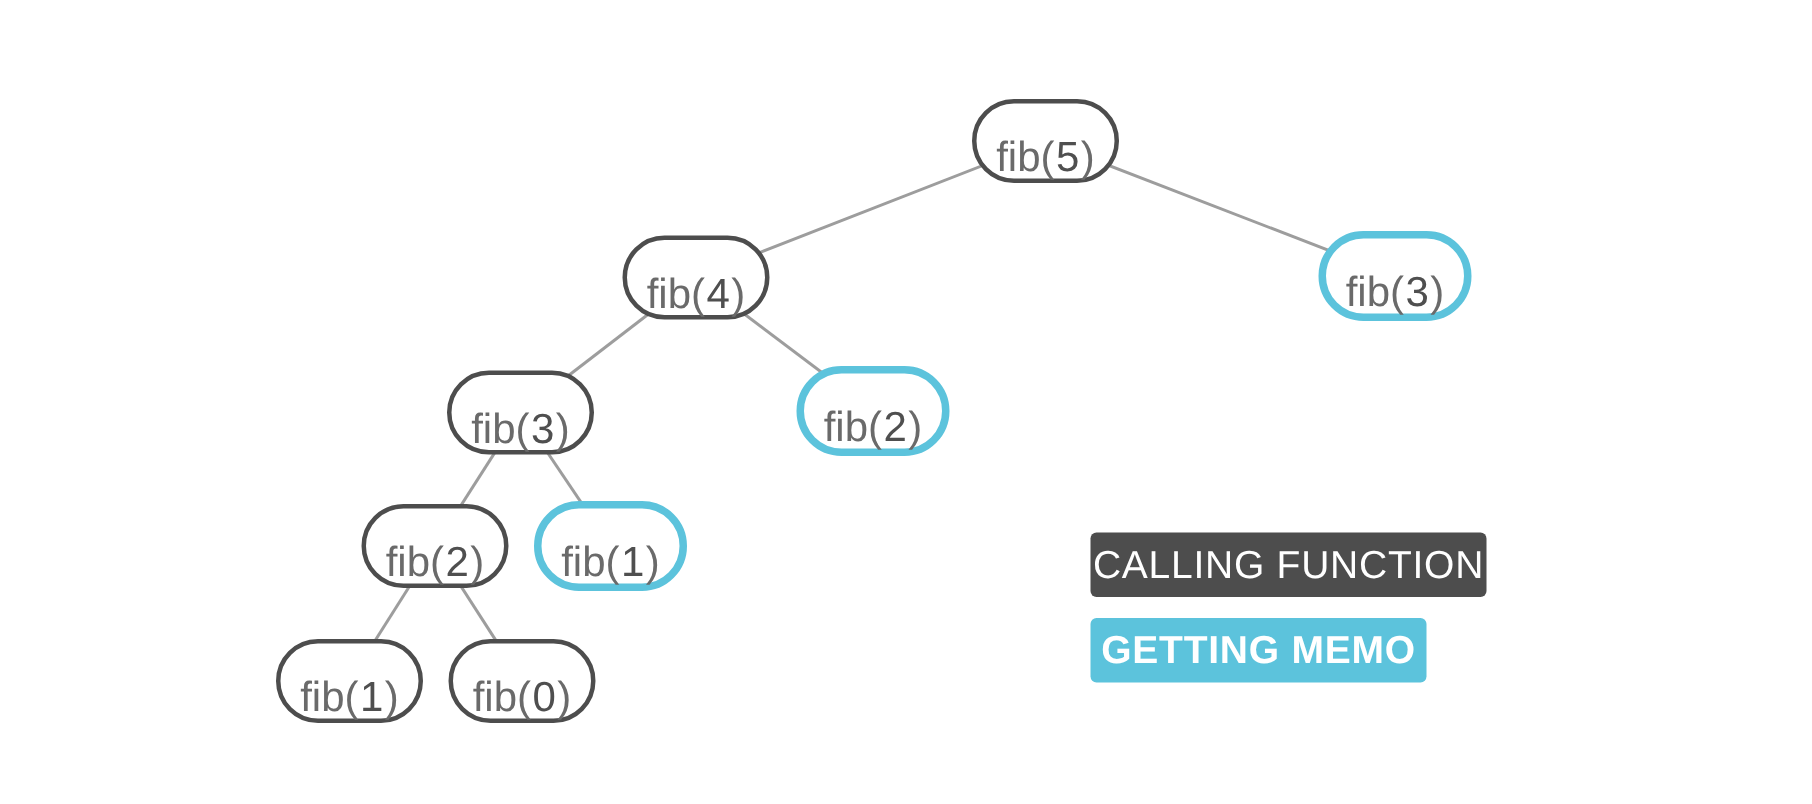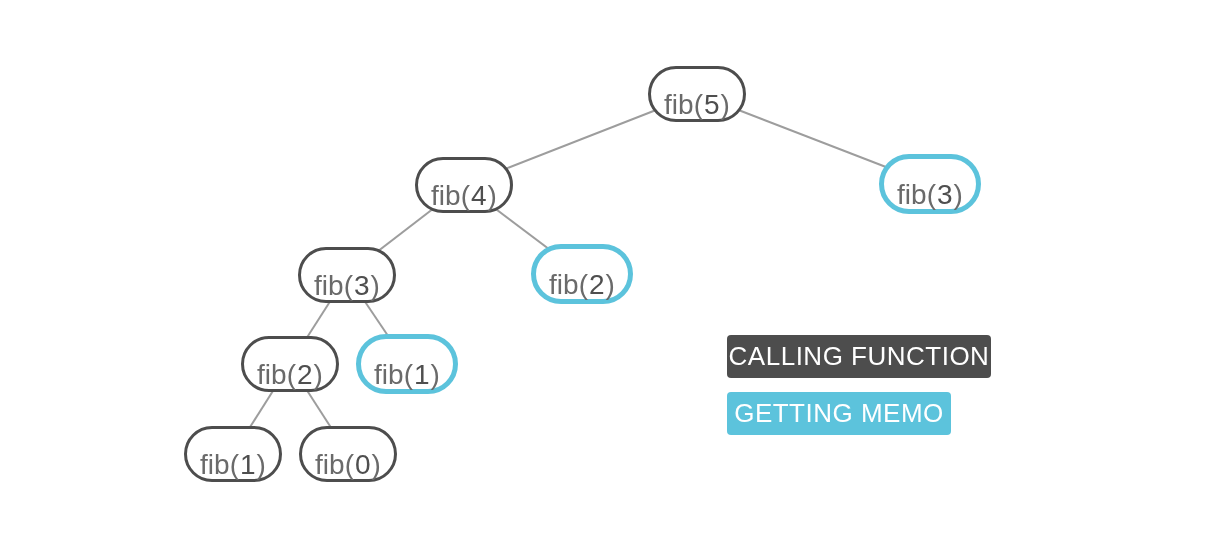--- a/index.html
+++ b/index.html
@@ -76,20 +76,21 @@
     white-space: nowrap;
   }
   .legend-box.calling {
     width: 264px;
     background: #4d4d4d;
     margin-bottom: 14px;
   }
   .legend-box.memo {
     width: 224px;
     background: #5cc3dc;
+    font-weight: bold;
   }
 </style>
 </head>
 <body>
 
 <div class="stage">
 
   <svg class="edges-layer" viewBox="0 0 1208 536" xmlns="http://www.w3.org/2000/svg">
       <line x1="697" y1="94" x2="464" y2="185" stroke="#9d9d9d" stroke-width="2"></line>
       <line x1="697" y1="94" x2="930" y2="184" stroke="#9d9d9d" stroke-width="2"></line>
@@ -143,21 +144,21 @@
         <span>)</span>
       </div>
       <div class="node" style="left: 348px; top: 454px; border-color: rgb(77, 77, 77);">
         <span>fib(</span>
         <span class="arg">0</span>
         <span>)</span>
       </div>
     </div>
 
   <div class="legend">
-    <div class="legend-box calling" style="background: rgb(77, 77, 77);">
+    <div class="legend-box calling" style="background: rgb(77, 77, 77); margin-top: 20px;">
       <span>CALLING FUNCTION</span>
     </div>
     <div class="legend-box memo" style="background: rgb(92, 195, 220);">
       <span>GETTING MEMO</span>
     </div>
   </div>
 
 </div>
 
 </body></html>

